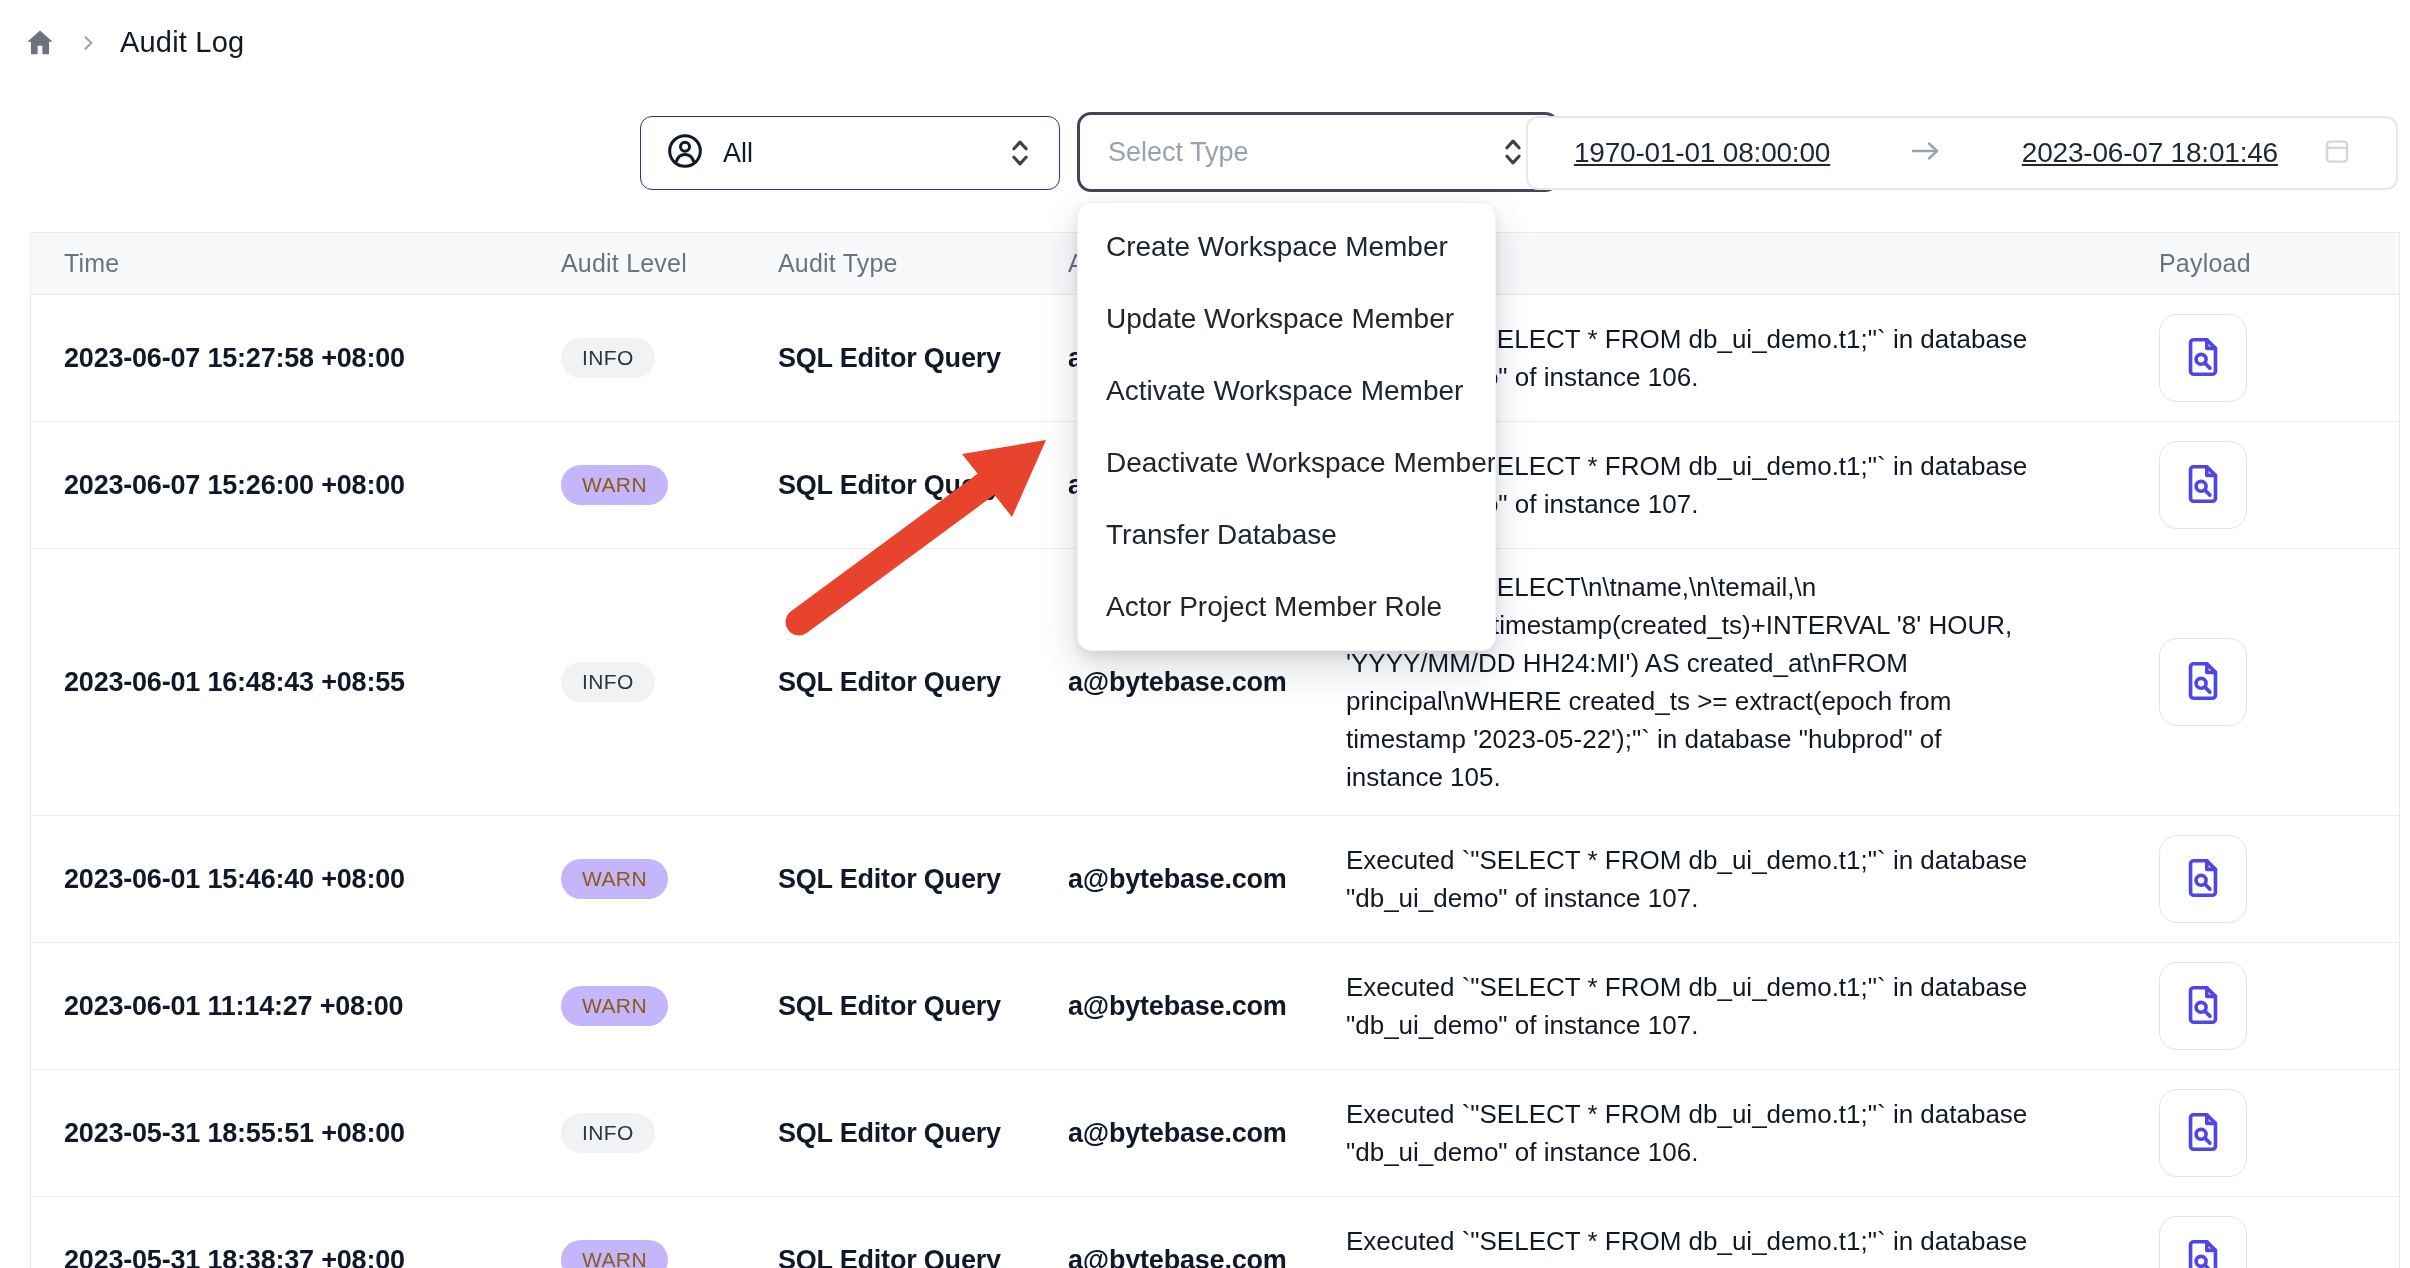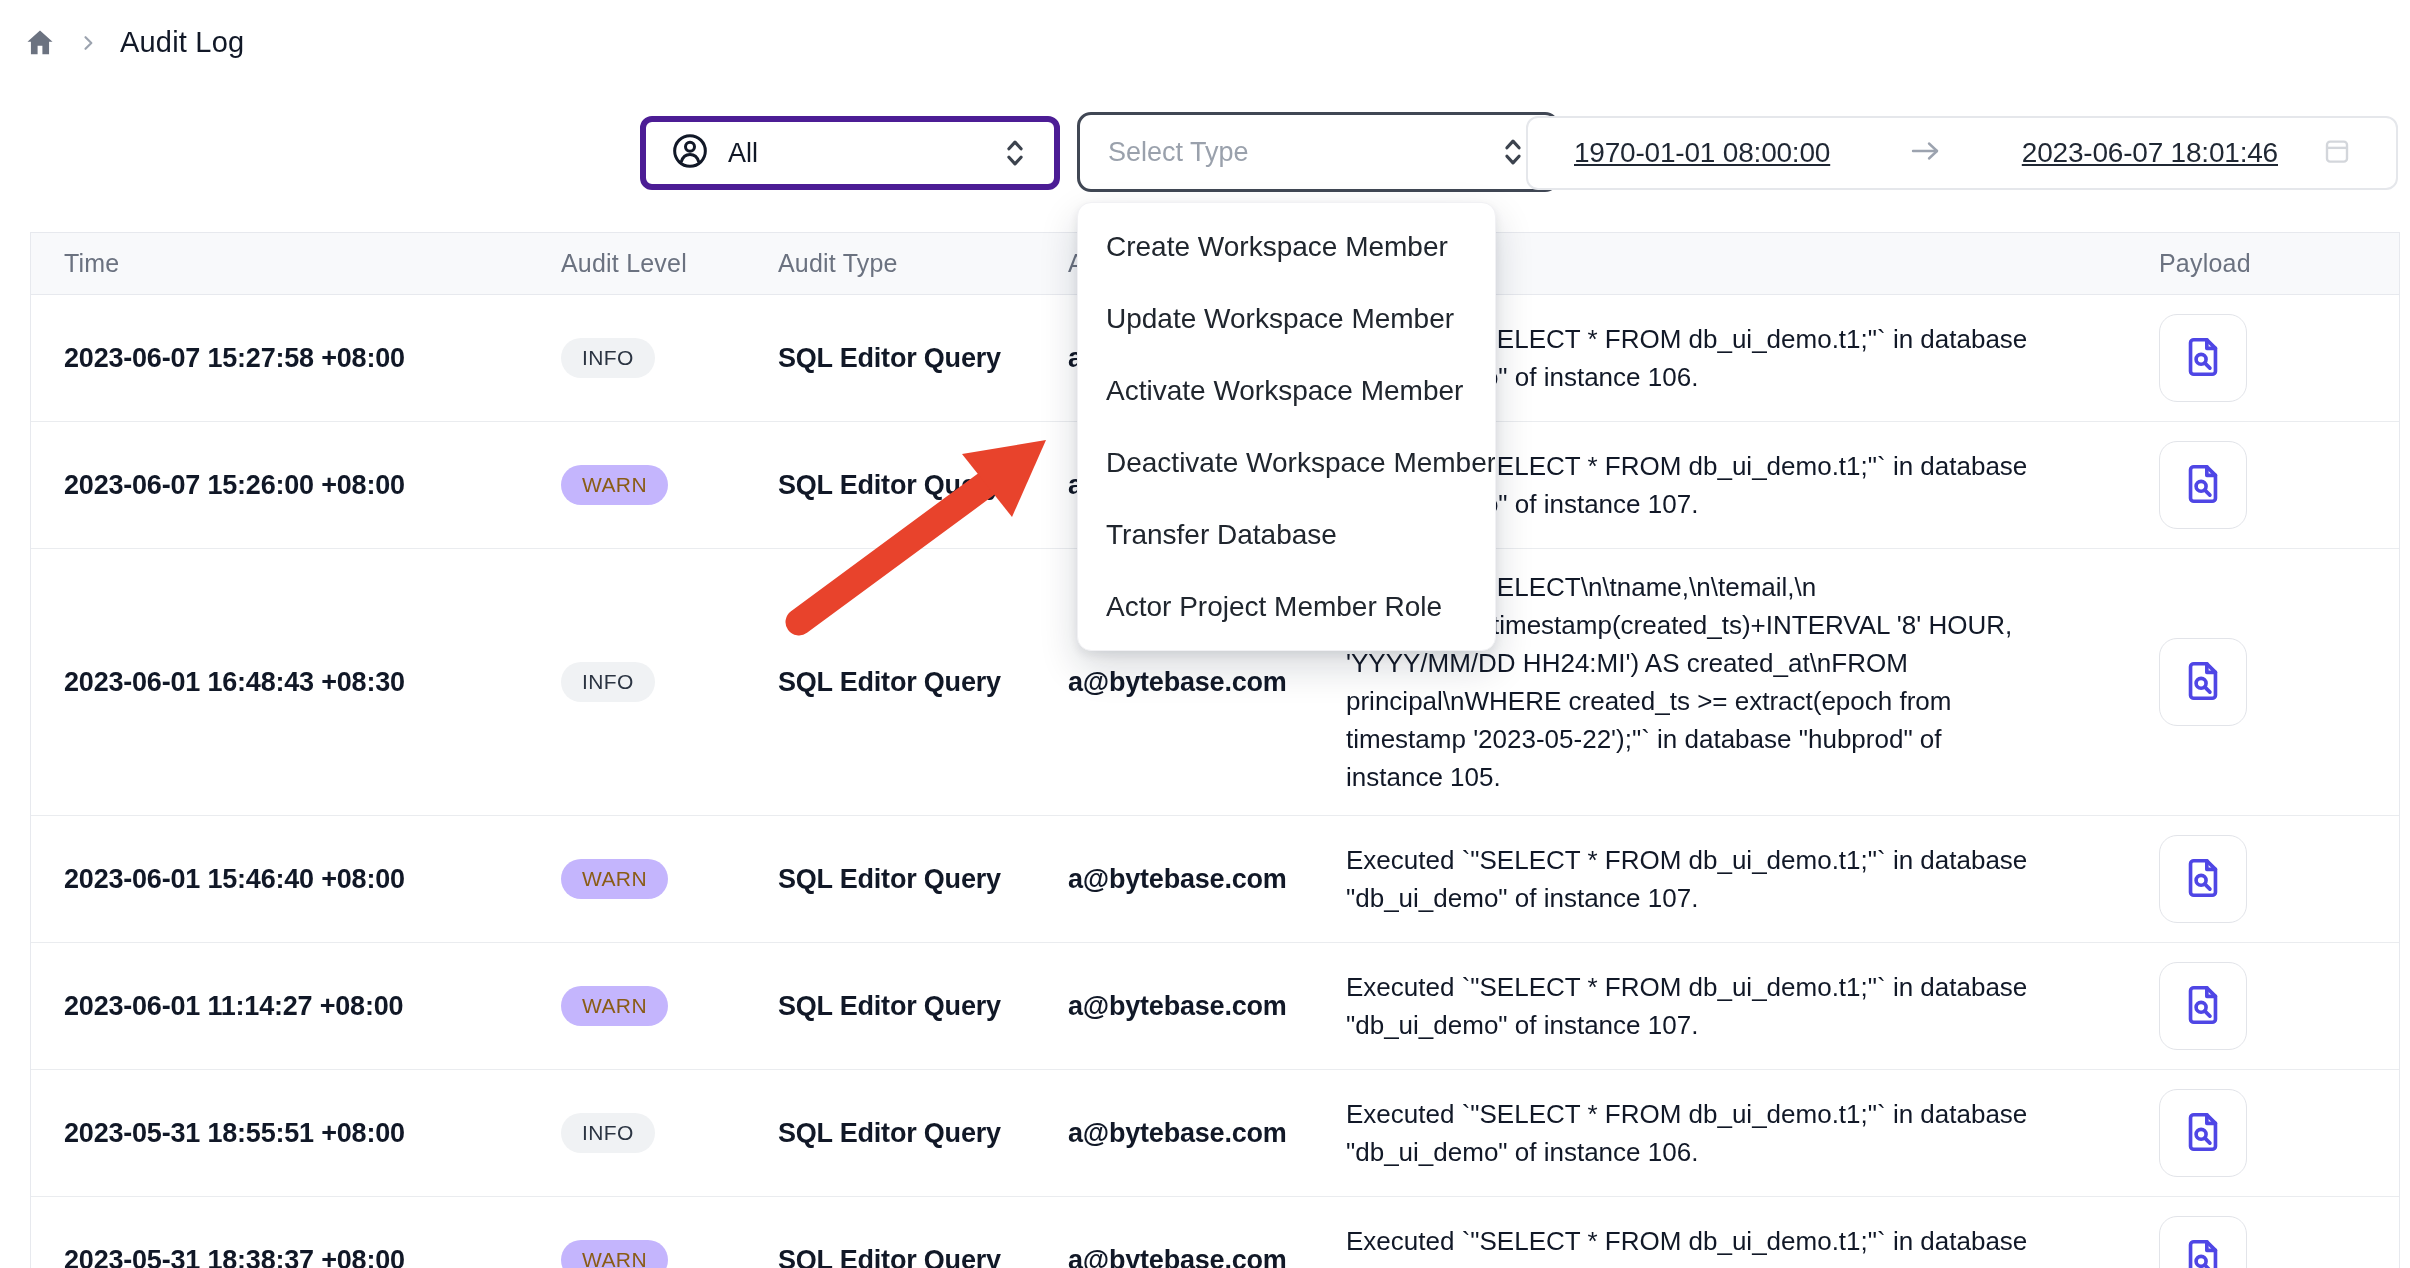--- a/index.html
+++ b/index.html
@@ -7,21 +7,21 @@
               font-family:"Liberation Sans", sans-serif; color:#111827; position:relative; }
 
   
   .breadcrumb { position:absolute; left:24px; top:26px; display:flex; align-items:center; gap:22px; }
   .breadcrumb .home svg { display:block; }
   .breadcrumb .sep svg { display:block; }
   .breadcrumb .crumb-title { font-size:29px; font-weight:500; color:#111827; letter-spacing:.2px; }
 
   
   .ctl { position:absolute; display:flex; align-items:center; background:#fff; }
-  .sel-actor { left:640px; top:116px; width:420px; height:74px; border:6px solid #4c1d95; border-radius:12px; padding:0 24px; }
+  .sel-actor { left:640px; top:116px; width:420px; height:74px; border:1px solid #4c1d95; border-radius:12px; padding:0 24px; }
   .sel-actor .lbl { margin-left:18px; font-size:27px; color:#111827; }
   .sel-type  { left:1077px; top:112px; width:482px; height:80px; border:3px solid #404754; border-radius:14px; padding:0 28px; }
   .sel-type .placeholder { font-size:27px; color:#9aa1ac; }
   .chevs { margin-left:auto; display:flex; }
   .daterange { left:1526px; top:116px; width:872px; height:74px; border:2px solid #e5e7eb; border-radius:12px; padding:0 44px 0 46px; }
   .daterange .dt { font-size:28px; color:#1f2733; letter-spacing:-0.2px;text-decoration:underline; }
   .daterange .arrow { margin:0 0; flex:1; text-align:center; }
   .daterange .cal { margin-left:44px; }
 
   
@@ -167,21 +167,21 @@
             <path d="M14 3v4.5h4.5"></path>
             <circle cx="11" cy="13.2" r="2.6"></circle>
             <path d="M13 15.2l2.6 2.6"></path>
           </svg>
         </span>
       </button>
     </div>
   </div>
 
   <div class="tr">
-    <div class="td c-time">2023-06-01 16:48:43 +08:30</div>
+    <div class="td c-time">2023-06-01 16:48:43 +08:55</div>
     <div class="td c-level"><span class="badge info">INFO</span></div>
     <div class="td c-type">SQL Editor Query</div>
     <div class="td c-actor">a@bytebase.com</div>
     <div class="td c-comment comment">
           <div>Executed `"SELECT\n\tname,\n\temail,\n</div>
           <div>\tto_char(to_timestamp(created_ts)+INTERVAL '8' HOUR,</div>
           <div>'YYYY/MM/DD HH24:MI') AS created_at\nFROM</div>
           <div>principal\nWHERE created_ts &gt;= extract(epoch from</div>
           <div>timestamp '2023-05-22');"` in database "hubprod" of</div>
           <div>instance 105.</div>

